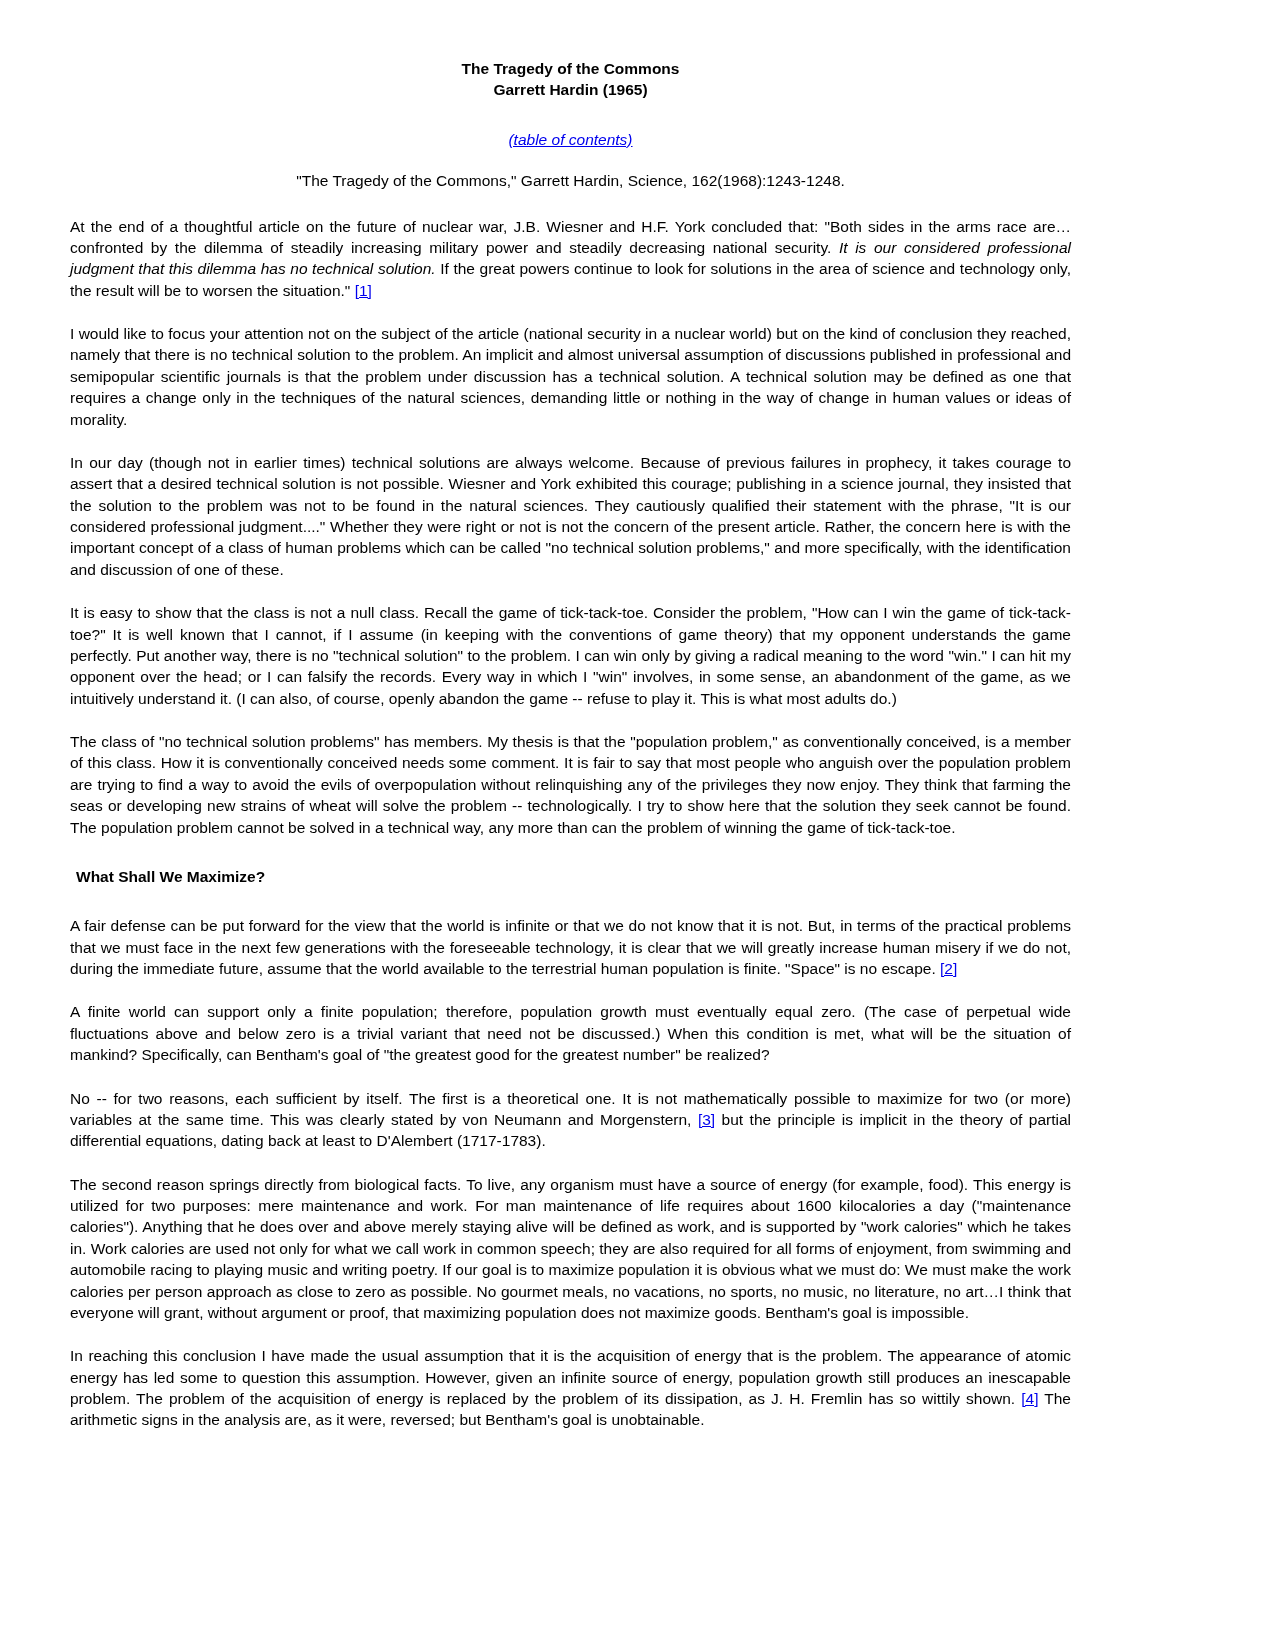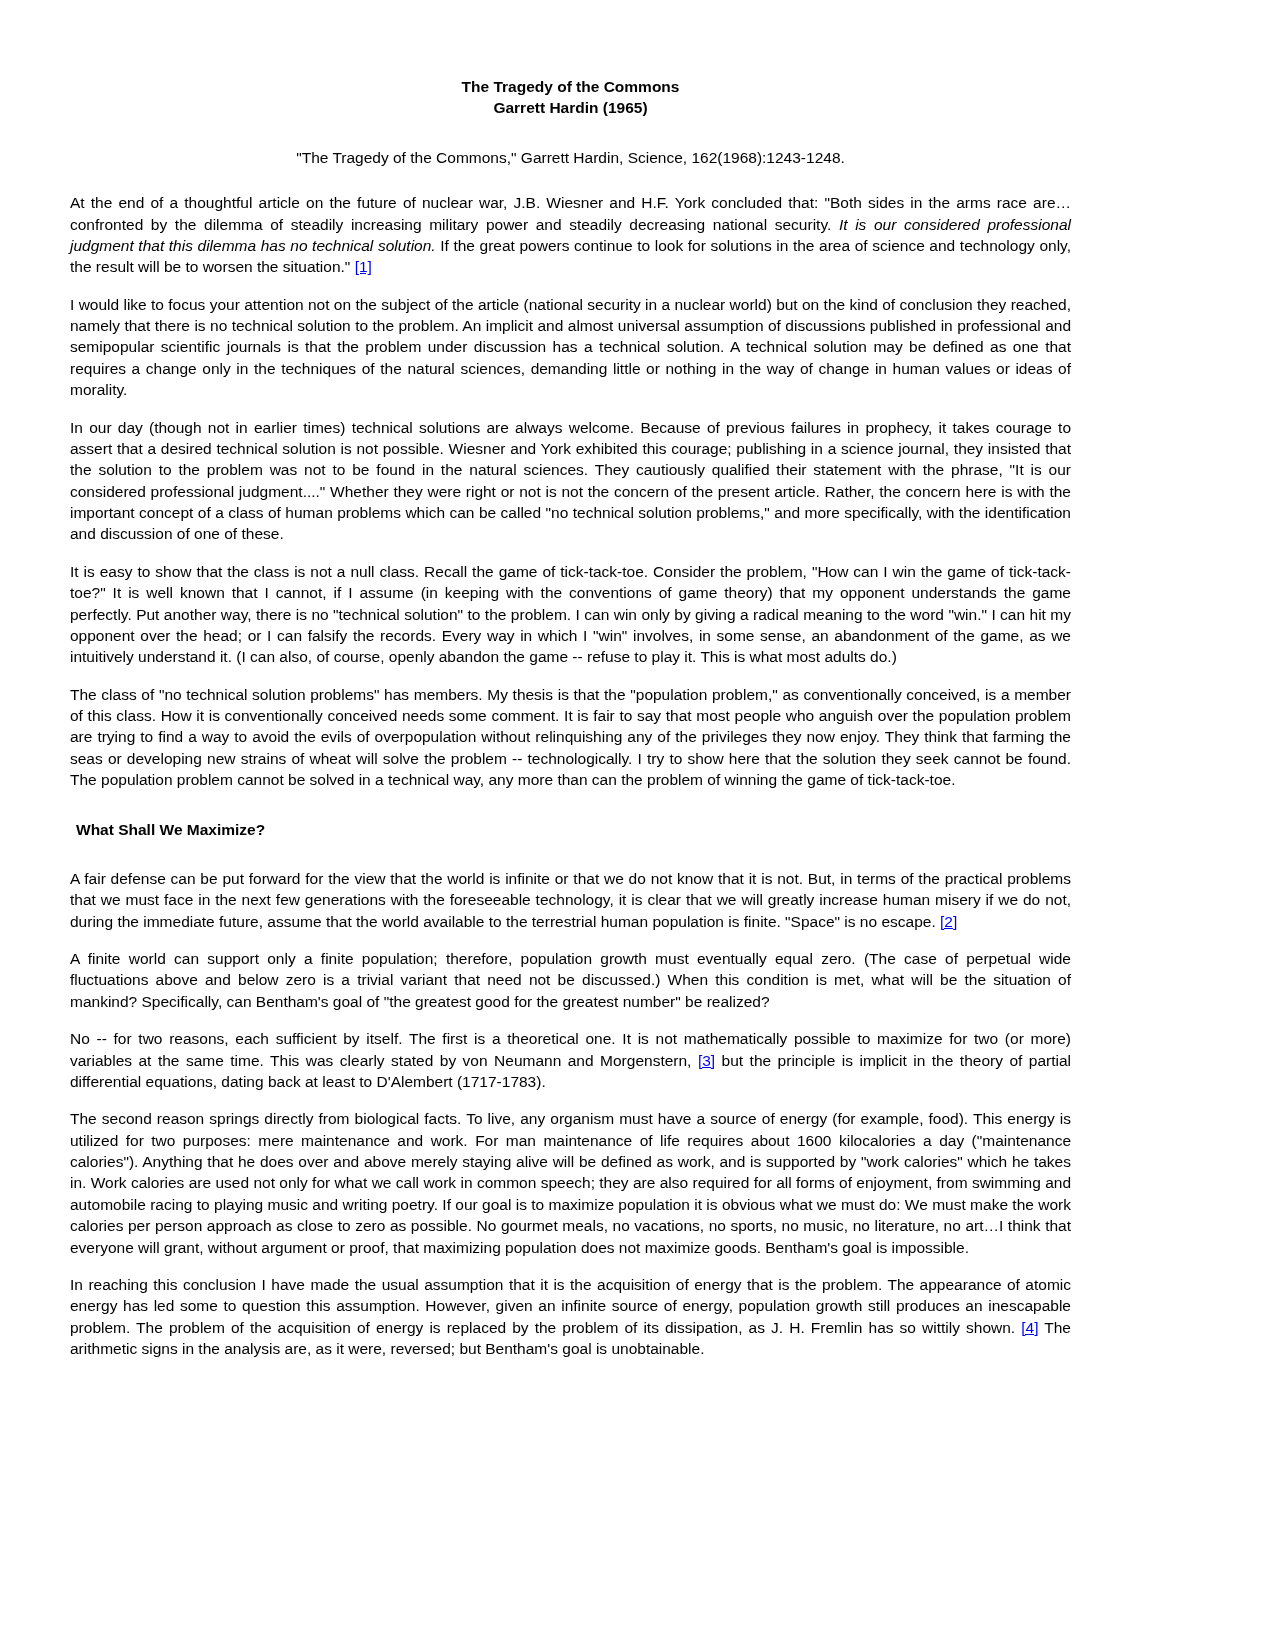--- a/index.html
+++ b/index.html
@@ -5,21 +5,21 @@
   html, body {
     margin: 0;
     padding: 0;
     background: #ffffff;
     color: #000000;
   }
   .page {
     width: 1141px;
     min-height: 1650px;
     box-sizing: border-box;
-    padding: 76px 70px 40px 70px;
+    padding: 58px 70px 40px 70px;
     font-family: "Liberation Sans", "DejaVu Sans", sans-serif;
     font-size: 15.5px;
     line-height: 1.38;
     background: #ffffff;
   }
   .title-block {
     text-align: center;
     font-weight: bold;
     margin: 0 0 28px 0;
   }
@@ -32,21 +32,21 @@
     color: #0000ee;
     text-decoration: underline;
     cursor: pointer;
   }
   .citation-line {
     text-align: center;
     margin: 20px 0 24px 0;
   }
   p.body-para {
     text-align: justify;
-    margin: 16px 0;
+    margin: 22px 0;
   }
   p.heading {
     font-weight: bold;
     text-align: left;
     margin: 28px 6px;
   }
   .em { font-style: italic; }
   a.footnote {
     color: #0000ee;
     text-decoration: underline;
@@ -56,20 +56,23 @@
 </head>
 <body>
 
 <div class="page">
 
   <div class="title-block">
     <span>The Tragedy of the Commons</span><br>
     <span>Garrett Hardin (1965)</span>
   </div>
 
+  <div class="toc-line">
+    <a href="#">(table of contents)</a>
+  </div>
 
   <div class="citation-line">"The Tragedy of the Commons," Garrett Hardin, Science, 162(1968):1243-1248.</div>
 
   <div>
       <p class="body-para"><span>At the end of a thoughtful article on the future of nuclear war, J.B. Wiesner and H.F. York concluded that: "Both sides in the arms race are…confronted by the dilemma of steadily increasing military power and steadily decreasing national security. </span><span class="em">It is our considered professional judgment that this dilemma has no technical solution.</span><span> If the great powers continue to look for solutions in the area of science and technology only, the result will be to worsen the situation." </span><a href="#" class="footnote">[1]</a></p>
       <p class="body-para"><span>I would like to focus your attention not on the subject of the article (national security in a nuclear world) but on the kind of conclusion they reached, namely that there is no technical solution to the problem. An implicit and almost universal assumption of discussions published in professional and semipopular scientific journals is that the problem under discussion has a technical solution. A technical solution may be defined as one that requires a change only in the techniques of the natural sciences, demanding little or nothing in the way of change in human values or ideas of morality.</span></p>
       <p class="body-para"><span>In our day (though not in earlier times) technical solutions are always welcome. Because of previous failures in prophecy, it takes courage to assert that a desired technical solution is not possible. Wiesner and York exhibited this courage; publishing in a science journal, they insisted that the solution to the problem was not to be found in the natural sciences. They cautiously qualified their statement with the phrase, "It is our considered professional judgment...." Whether they were right or not is not the concern of the present article. Rather, the concern here is with the important concept of a class of human problems which can be called "no technical solution problems," and more specifically, with the identification and discussion of one of these.</span></p>
       <p class="body-para"><span>It is easy to show that the class is not a null class. Recall the game of tick-tack-toe. Consider the problem, "How can I win the game of tick-tack-toe?" It is well known that I cannot, if I assume (in keeping with the conventions of game theory) that my opponent understands the game perfectly. Put another way, there is no "technical solution" to the problem. I can win only by giving a radical meaning to the word "win." I can hit my opponent over the head; or I can falsify the records. Every way in which I "win" involves, in some sense, an abandonment of the game, as we intuitively understand it. (I can also, of course, openly abandon the game -- refuse to play it. This is what most adults do.)</span></p>
       <p class="body-para"><span>The class of "no technical solution problems" has members. My thesis is that the "population problem," as conventionally conceived, is a member of this class. How it is conventionally conceived needs some comment. It is fair to say that most people who anguish over the population problem are trying to find a way to avoid the evils of overpopulation without relinquishing any of the privileges they now enjoy. They think that farming the seas or developing new strains of wheat will solve the problem -- technologically. I try to show here that the solution they seek cannot be found. The population problem cannot be solved in a technical way, any more than can the problem of winning the game of tick-tack-toe.</span></p>
       <p class="heading"><span>What Shall We Maximize?</span></p>

